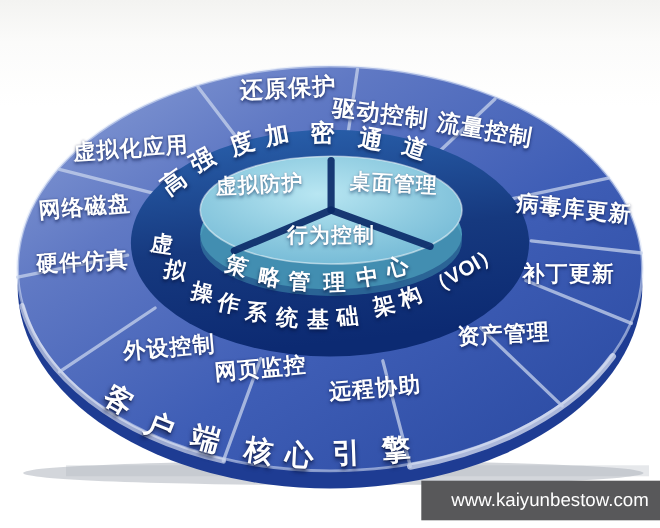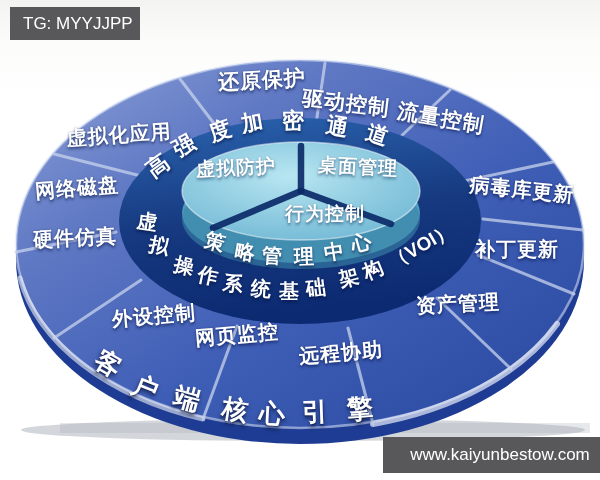--- a/index.html
+++ b/index.html
@@ -100,21 +100,21 @@
       <span class="label" style="left: 517px; top: 249px; font-size: 20px; transform: translate(-50%, -50%) rotate(0deg); text-align: center;">补丁更新</span>
       <span class="label" style="left: 458px; top: 304px; font-size: 20px; transform: translate(-50%, -50%) rotate(-3deg);">资产管理</span>
       <span class="label" style="left: 341px; top: 353px; font-size: 20px; transform: translate(-50%, -50%) rotate(-5deg);">远程协助</span>
       <span class="label" style="left: 237px; top: 335px; font-size: 20px; transform: translate(-50%, -50%) rotate(-5deg);">网页监控</span>
       <span class="label" style="left: 154px; top: 316px; font-size: 20px; transform: translate(-50%, -50%) rotate(-5deg);">外设控制</span>
       <span class="label" style="left: 75px; top: 238px; font-size: 20px; transform: translate(-50%, -50%) rotate(-3deg);">硬件仿真</span>
       <span class="label" style="left: 77px; top: 188px; font-size: 20px; transform: translate(-50%, -50%) rotate(-5deg);">网络磁盘</span>
       <span class="label" style="left: 119px; top: 135px; font-size: 20px; transform: translate(-50%, -50%) rotate(-4deg);">虚拟化应用</span>
       <span class="label sector-label" style="left: 236px; top: 168px; font-size: 19px; transform: translate(-50%, -50%) rotate(-3deg);">虚拟防护</span>
       <span class="label sector-label" style="left: 358px; top: 167px; font-size: 19px; transform: translate(-50%, -50%) rotate(3deg);">桌面管理</span>
-      <span class="label sector-label" style="left: 301px; top: 214px; font-size: 19px; transform: translate(-50%, -50%) rotate(0deg); margin-left: 24px;">行为控制</span>
+      <span class="label sector-label" style="left: 301px; top: 214px; font-size: 19px; transform: translate(-50%, -50%) rotate(0deg);">行为控制</span>
       <span class="arc-char" style="left: 158px; top: 166px; font-size: 22px; transform: translate(-50%, -50%) rotate(-36deg);">高</span>
       <span class="arc-char" style="left: 184px; top: 146px; font-size: 22px; transform: translate(-50%, -50%) rotate(-28deg);">强</span>
       <span class="arc-char" style="left: 220px; top: 131px; font-size: 22px; transform: translate(-50%, -50%) rotate(-19deg);">度</span>
       <span class="arc-char" style="left: 252px; top: 123px; font-size: 22px; transform: translate(-50%, -50%) rotate(-10deg);">加</span>
       <span class="arc-char" style="left: 293px; top: 121px; font-size: 22px; transform: translate(-50%, -50%) rotate(0deg);">密</span>
       <span class="arc-char" style="left: 337px; top: 127px; font-size: 22px; transform: translate(-50%, -50%) rotate(10deg);">通</span>
       <span class="arc-char" style="left: 377px; top: 135px; font-size: 22px; transform: translate(-50%, -50%) rotate(18deg);">道</span>
       <span class="arc-char" style="left: 215px; top: 242px; font-size: 20px; transform: translate(-50%, -50%) rotate(16deg);">策</span>
       <span class="arc-char" style="left: 245px; top: 252px; font-size: 20px; transform: translate(-50%, -50%) rotate(10deg);">略</span>
       <span class="arc-char" style="left: 272px; top: 256px; font-size: 20px; transform: translate(-50%, -50%) rotate(4deg);">管</span>
@@ -134,20 +134,17 @@
       <span class="arc-char rim-char" style="left: 108px; top: 364px; font-size: 26px; transform: translate(-50%, -50%) rotate(30deg);">客</span>
       <span class="arc-char rim-char" style="left: 145px; top: 388px; font-size: 26px; transform: translate(-50%, -50%) rotate(22deg);">户</span>
       <span class="arc-char rim-char" style="left: 187px; top: 399px; font-size: 26px; transform: translate(-50%, -50%) rotate(15deg);">端</span>
       <span class="arc-char rim-char" style="left: 235px; top: 410px; font-size: 26px; transform: translate(-50%, -50%) rotate(9deg);">核</span>
       <span class="arc-char rim-char" style="left: 272px; top: 414px; font-size: 26px; transform: translate(-50%, -50%) rotate(3deg);">心</span>
       <span class="arc-char rim-char" style="left: 315px; top: 412px; font-size: 26px; transform: translate(-50%, -50%) rotate(-2deg);">引</span>
       <span class="arc-char rim-char" style="left: 360px; top: 409px; font-size: 26px; transform: translate(-50%, -50%) rotate(-4deg);">擎</span>
       <span class="arc-char" style="left: 421px; top: 246px; font-size: 19px; transform: translate(-50%, -50%) rotate(-30deg);">（VOI）</span>
     </div>
 
-  <div class="watermark watermark-top">
-    <span>TG: MYYJJPP</span>
-  </div>
   <div class="watermark watermark-bottom">
     <span>www.kaiyunbestow.com</span>
   </div>
 
 </div>
 
 </body></html>

